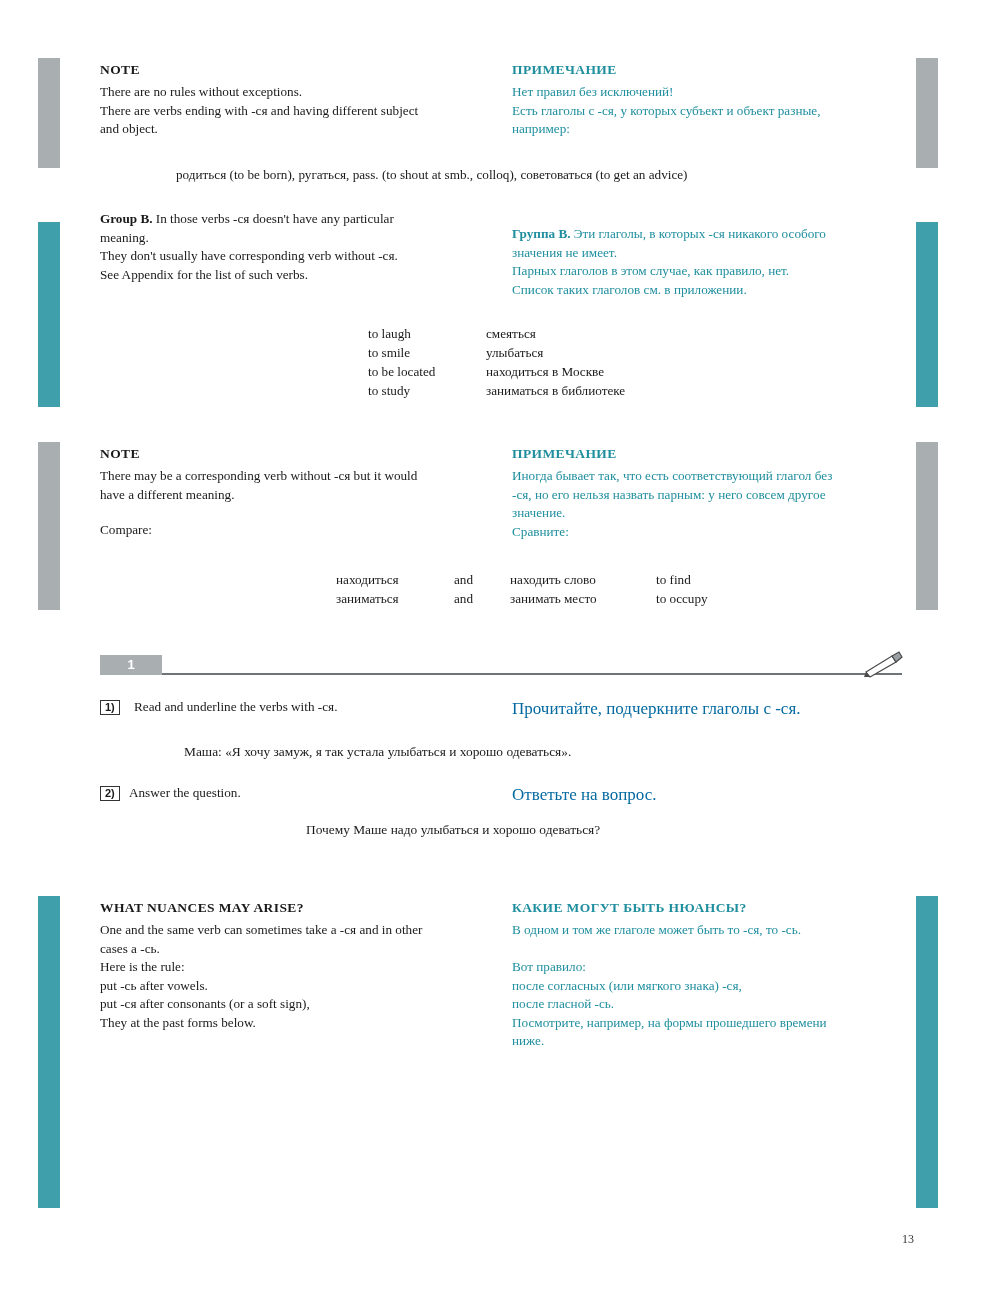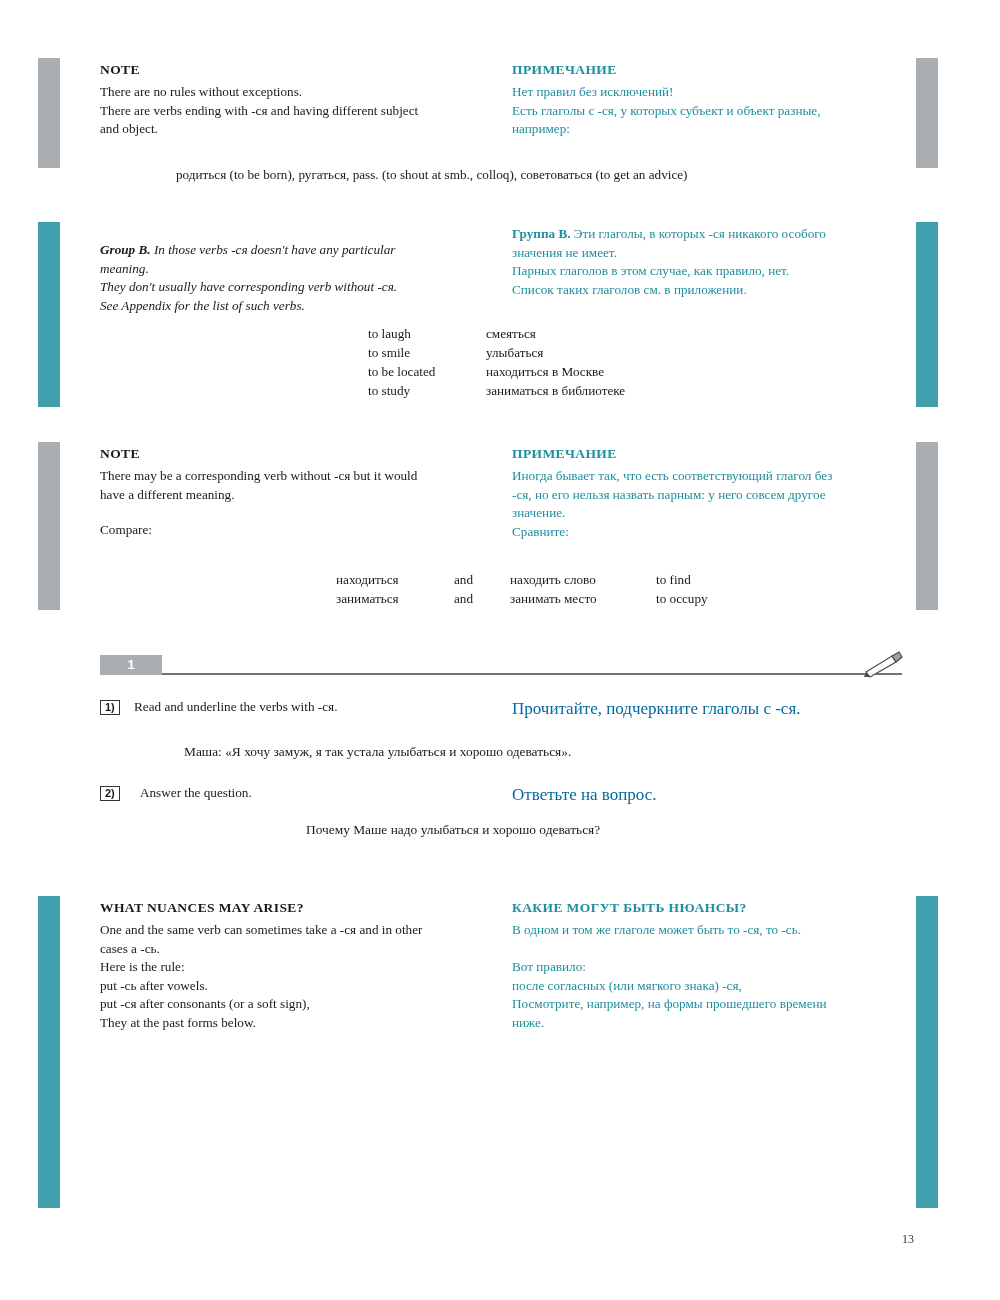--- a/index.html
+++ b/index.html
@@ -149,21 +149,21 @@
     <p>Нет правил без исключений!</p>
     <p>Есть глаголы с -ся, у которых субъект и объект разные,</p>
     <p>например:</p>
   </div>
 
   <div class="example-line" style="left:176px; top:166px; width:700px;">родиться (to be born), ругаться, pass. (to shout at smb., colloq), советоваться (to get an advice)</div>
 
   <div class="bar teal" style="left:38px; top:222px; height:185px;"></div>
   <div class="bar teal" style="left:916px; top:222px; height:185px;"></div>
 
-  <div class="col-en" style="top:242px;font-style:italic;">
+  <div class="col-en" style="top:211px;">
     <p><span class="em">Group B.</span> <span>In those verbs -ся doesn't have any particular</span></p>
     <p>meaning.</p>
     <p>They don't usually have corresponding verb without -ся.</p>
     <p>See Appendix for the list of such verbs.</p>
   </div>
 
   <div class="col-ru ru" style="top:226px;">
     <p><span class="em">Группа B.</span> <span>Эти глаголы, в которых -ся никакого особого</span></p>
     <p>значения не имеет.</p>
     <p>Парных глаголов в этом случае, как правило, нет.</p>
@@ -231,21 +231,21 @@
     <path d="M4 24 L8 29 L2 29 Z" fill="#4a4a4a"></path>
   </svg>
 
   <div class="task-num" style="left:100px; top:700px;">1)</div>
   <div class="task-en" style="left:134px; top:699px;">Read and underline the verbs with -ся.</div>
   <div class="task-ru" style="left:512px; top:699px;">Прочитайте, подчеркните глаголы с -ся.</div>
 
   <div class="sentence" style="left:184px; top:744px;text-align:right;">Маша: «Я хочу замуж, я так устала улыбаться и хорошо одеваться».</div>
 
   <div class="task-num" style="left:100px; top:786px;">2)</div>
-  <div class="task-en" style="left:140px; top:785px;">Answer the question.</div>
+  <div class="task-en" style="left:129px; top:785px;">Answer the question.</div>
   <div class="task-ru" style="left:512px; top:785px;">Ответьте на вопрос.</div>
 
   <div class="sentence" style="left:306px; top:822px;">Почему Маше надо улыбаться и хорошо одеваться?</div>
 
   <div class="bar teal" style="left:38px; top:896px; height:312px;"></div>
   <div class="bar teal" style="left:916px; top:896px; height:312px;"></div>
 
   <div class="col-en" style="top:900px;">
     <div class="hd">WHAT NUANCES MAY ARISE?</div>
     <p>One and the same verb can sometimes take a -ся and in other</p>
@@ -255,19 +255,20 @@
     <p>put -ся after consonants (or a soft sign),</p>
     <p>They at the past forms below.</p>
   </div>
 
   <div class="col-ru ru" style="top:900px;">
     <div class="hd ru">КАКИЕ МОГУТ БЫТЬ НЮАНСЫ?</div>
     <p>В одном и том же глаголе может быть то -ся, то -сь.</p>
     <p>&nbsp;</p>
     <p>Вот правило:</p>
     <p>после согласных (или мягкого знака) -ся,</p>
+    <p>после гласной -сь.</p>
     <p>Посмотрите, например, на формы прошедшего времени</p>
     <p>ниже.</p>
   </div>
 
   <div class="page-num">13</div>
 
 </div>
 
 </body></html>

